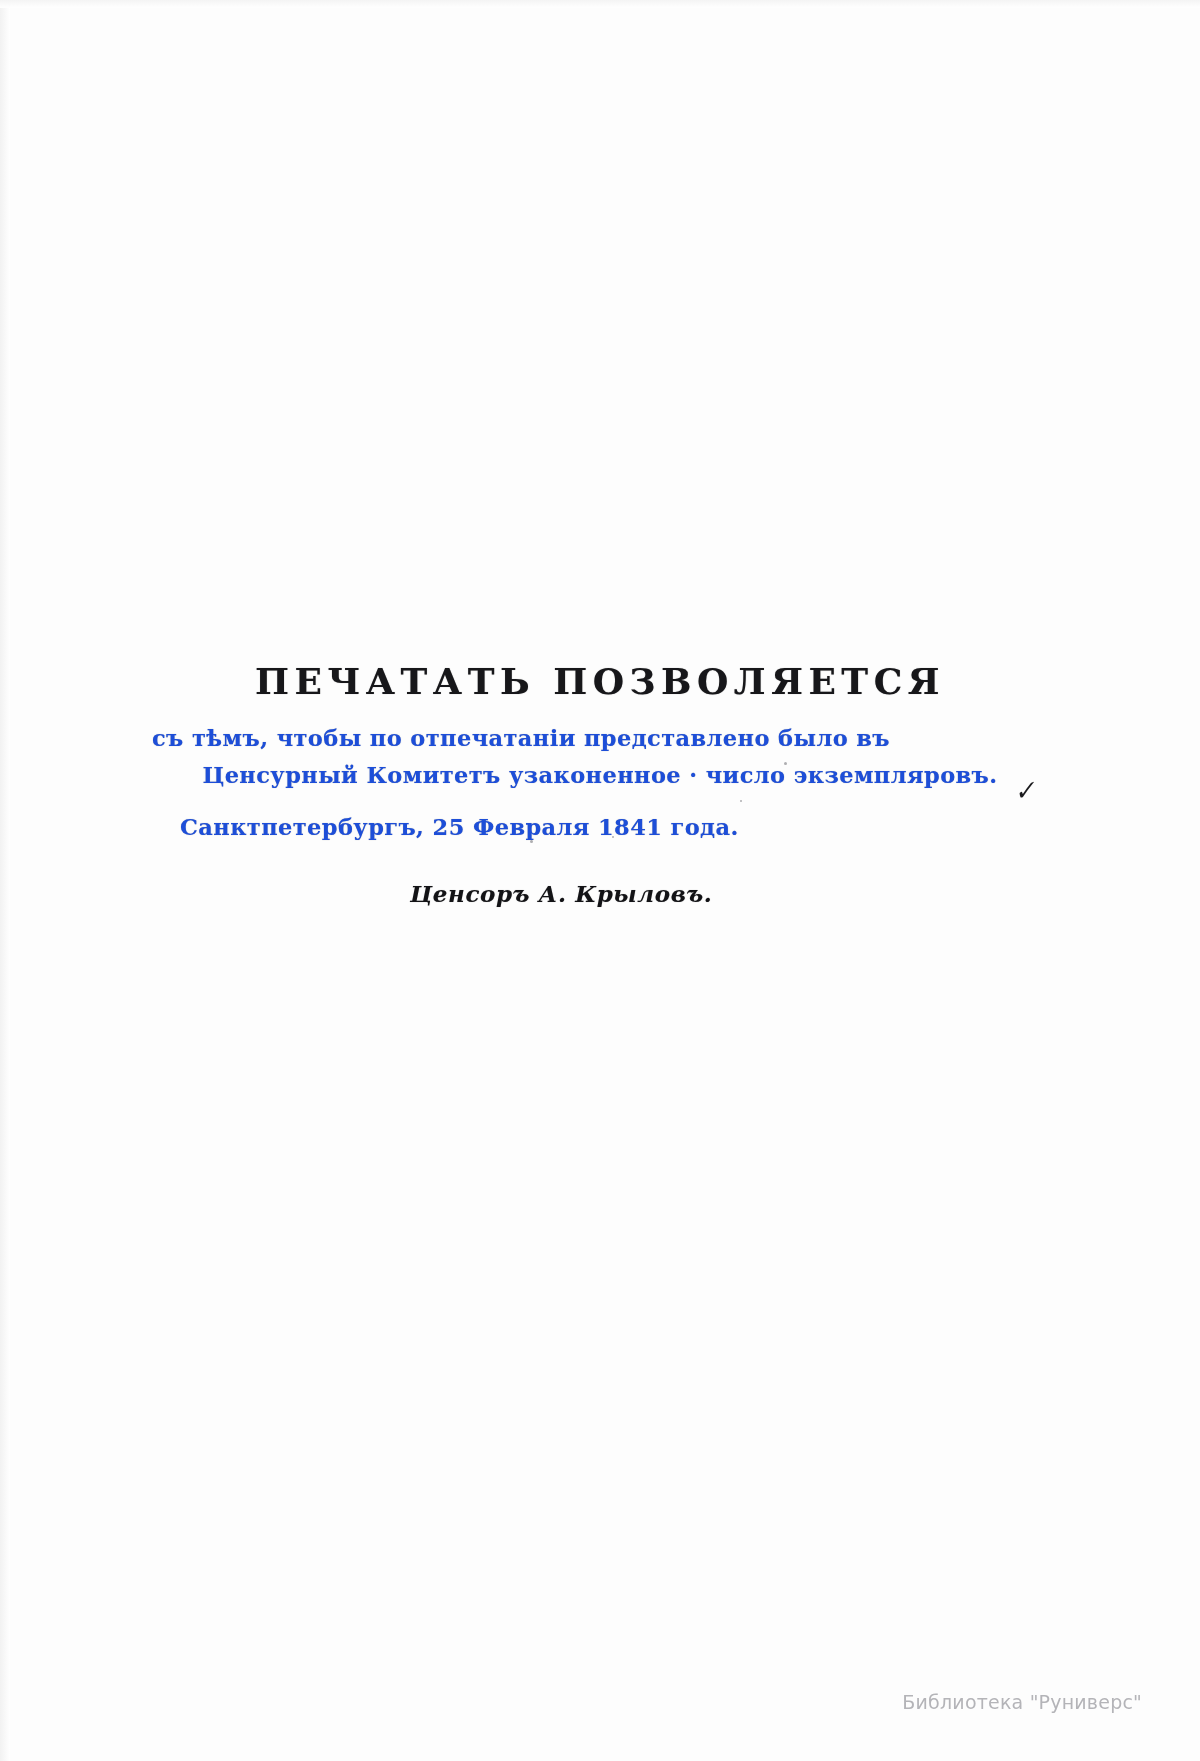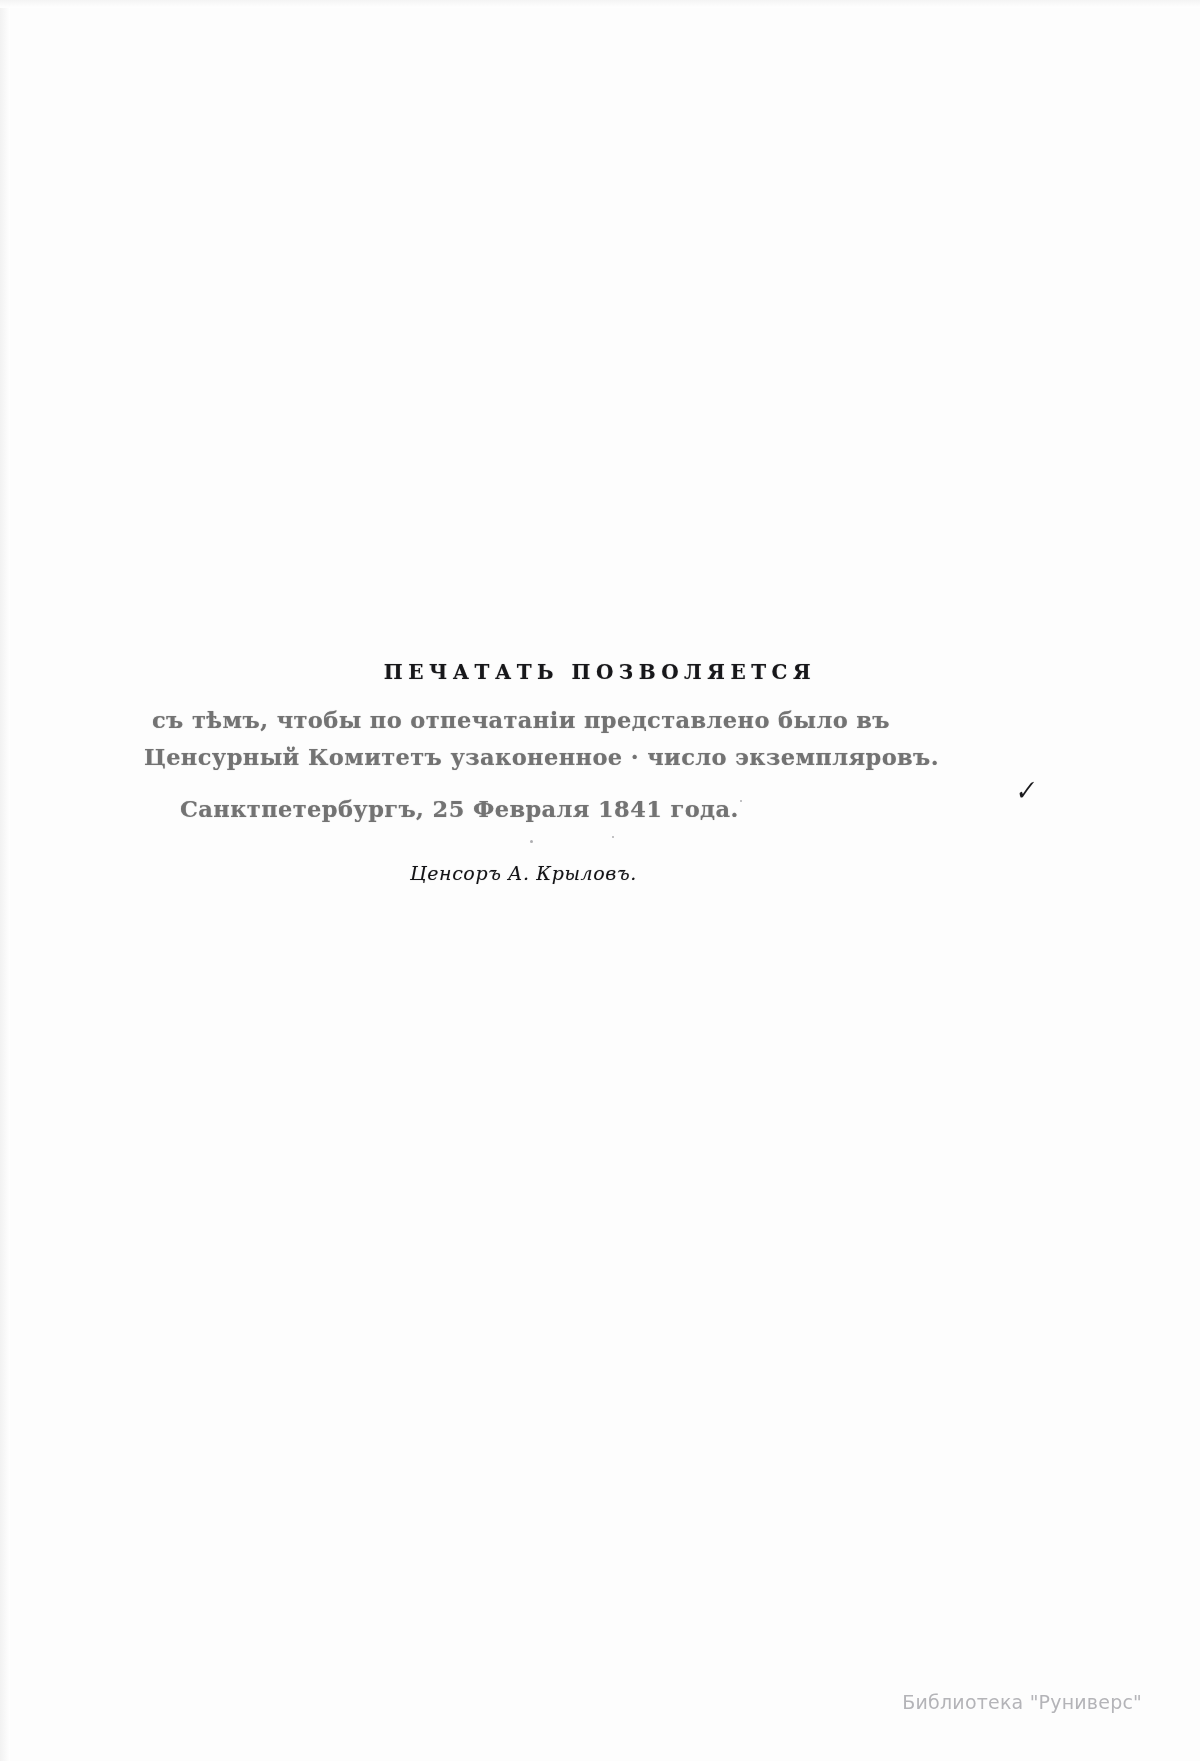--- a/index.html
+++ b/index.html
@@ -33,65 +33,66 @@
   .censor-block {
     position: absolute;
     left: 0;
     top: 660px;
     width: 1200px;
     text-align: center;
   }
   .headline {
     font-family: "DejaVu Serif", serif;
     font-weight: 700;
-    font-size: 20px;
+    font-size: 36px;
     letter-spacing: 5.5px;
     color: #17171a;
     margin: 0 0 18px 0;
     text-align: center;
     text-shadow: 0 0 1px rgba(0,0,0,0.35);
   }
   .body-lines {
     width: 912px;
     margin: 0 auto;
     text-align: left;
   }
   .bline {
     font-family: "DejaVu Serif", serif;
     font-weight: 700;
     font-size: 22.5px;
-    color: #737373;
+    color: #1d4ed8;
     line-height: 37px;
     white-space: nowrap;
     text-shadow: 0 0 1px rgba(0,0,0,0.3);
   }
   .bline.l1 {
     letter-spacing: 0.4px;
     padding-left: 8px;
   }
   .bline.l2 {
     letter-spacing: 0.4px;
     padding-left: 0px;
+    text-align: center;
   }
   .bline.l3 {
     letter-spacing: 0.4px;
     padding-left: 36px;
     margin-top: 15px;
   }
   .signature {
     width: 912px;
     margin: 34px auto 0 auto;
     text-align: left;
     padding-left: 410px;
   }
   .signature .sig-text {
     font-family: "DejaVu Serif", serif;
     font-style: italic;
-    font-weight: 400;
-    font-size: 19px;
+    font-weight: 700;
+    font-size: 23px;
     color: #131316;
     letter-spacing: 0.6px;
     white-space: nowrap;
     text-shadow: 0 0 1px rgba(0,0,0,0.3);
   }
   .pen-mark {
     position: absolute;
     left: 1014px;
     top: 778px;
     width: 16px;

